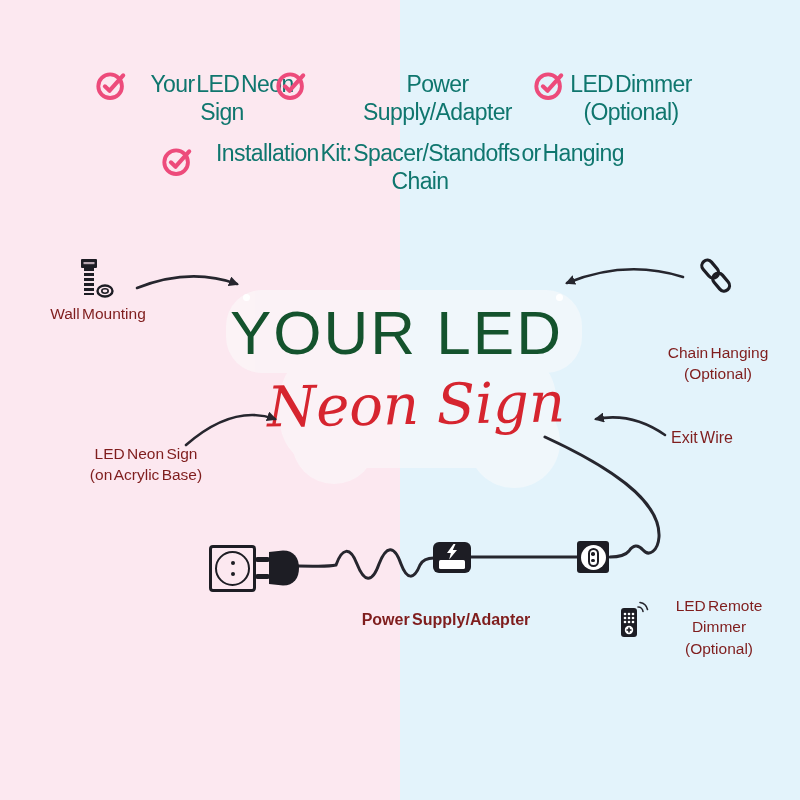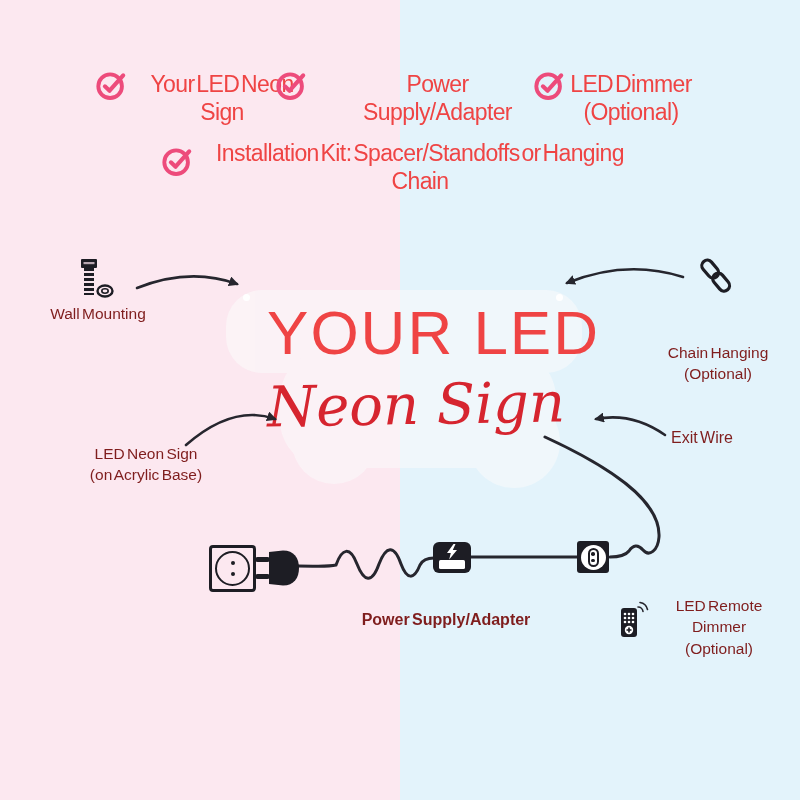--- a/index.html
+++ b/index.html
@@ -12,38 +12,38 @@
   .bg-left  { left:0;   background:#fce8f0; }
   .bg-right { left:400px; background:#e3f3fb; }
 
   .abs { position:absolute; }
 
   
   .check-icon { position:absolute; width:33px; height:33px; }
   .check-text {
     position:absolute; text-align:center;
     font-size:23px; font-weight:500; line-height:1.2;
-    letter-spacing:-0.6px; word-spacing:-4px; color:#ef4444;
+    letter-spacing:-0.6px; word-spacing:-4px; color:#0f766e;
   }
 
   
   .note {
     position:absolute; text-align:center;
     font-size:15.5px; font-weight:500; line-height:1.38;
     word-spacing:-2px; color:#7f1d1d;
   }
 
   
   .acrylic { position:absolute; inset:0; opacity:0.55; }
   .acrylic .plate { position:absolute; background:#fbfbfc; }
   .hole { position:absolute; width:7px; height:7px; border-radius:50%; background:#ffffff; }
   .sign-title {
-    position:absolute; left:244px; top:297px; width:356px;
-    text-align:right; font-size:62px; font-weight:400;
-    letter-spacing:2px; color:#ef4444;
+    position:absolute; left:230px; top:297px; width:356px;
+    text-align:left; font-size:62px; font-weight:400;
+    letter-spacing:2px; color:#14532d;
   }
   .sign-subtitle {
     position:absolute; left:266px; top:372px; width:300px;
     text-align:center; font-family:"DejaVu Serif", serif; font-style:italic;
     font-size:56px; color:#d6252f; transform:rotate(-1deg);
   }
 
   
   .outlet {
     position:absolute; left:209px; top:545px; width:47px; height:47px;

